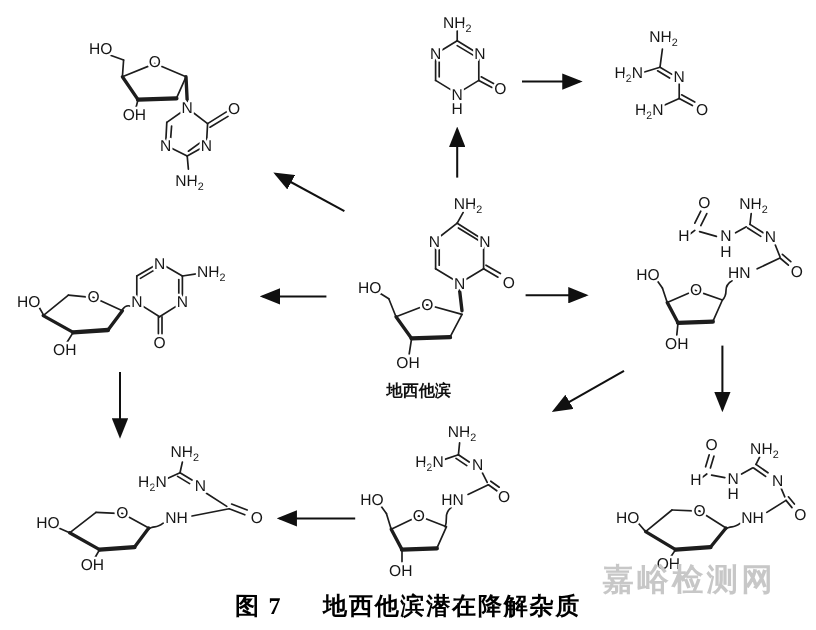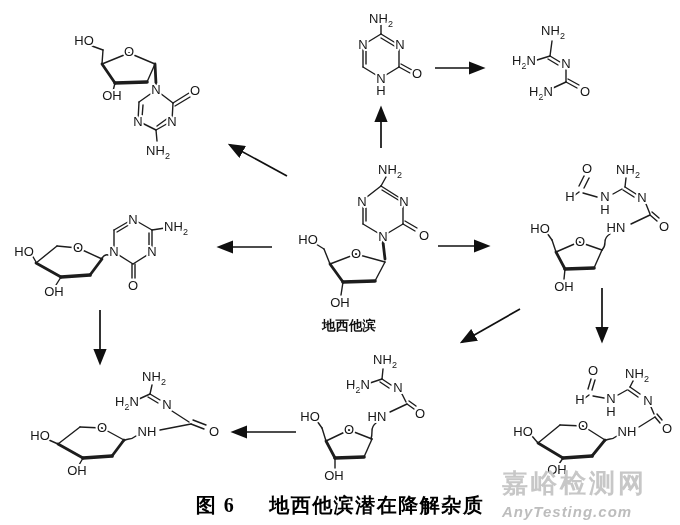--- a/index.html
+++ b/index.html
@@ -299,19 +299,18 @@
     <line class="arrow" marker-end="url(#ah)" x1="100" y1="310" x2="100" y2="363"></line>
     <line class="arrow" marker-end="url(#ah)" x1="602" y1="288" x2="602" y2="341"></line>
     <line class="arrow" marker-end="url(#ah)" x1="520" y1="309" x2="462" y2="342"></line>
     <line class="arrow" marker-end="url(#ah)" x1="296" y1="432" x2="233" y2="432"></line>
   </g>
 </svg>
 
 <div class="mol-label">地西他滨</div>
 
 <div class="caption">
-  <span>图 6</span><span class="cap-gap">地西他滨潜在降解杂质</span>
+  <span>图 7</span><span class="cap-gap">地西他滨潜在降解杂质</span>
 </div>
 
 <div class="wm">
   <div class="wm-cn">嘉峪检测网</div>
-  <div class="wm-en">AnyTesting.com</div>
 </div>
 
 </body></html>

